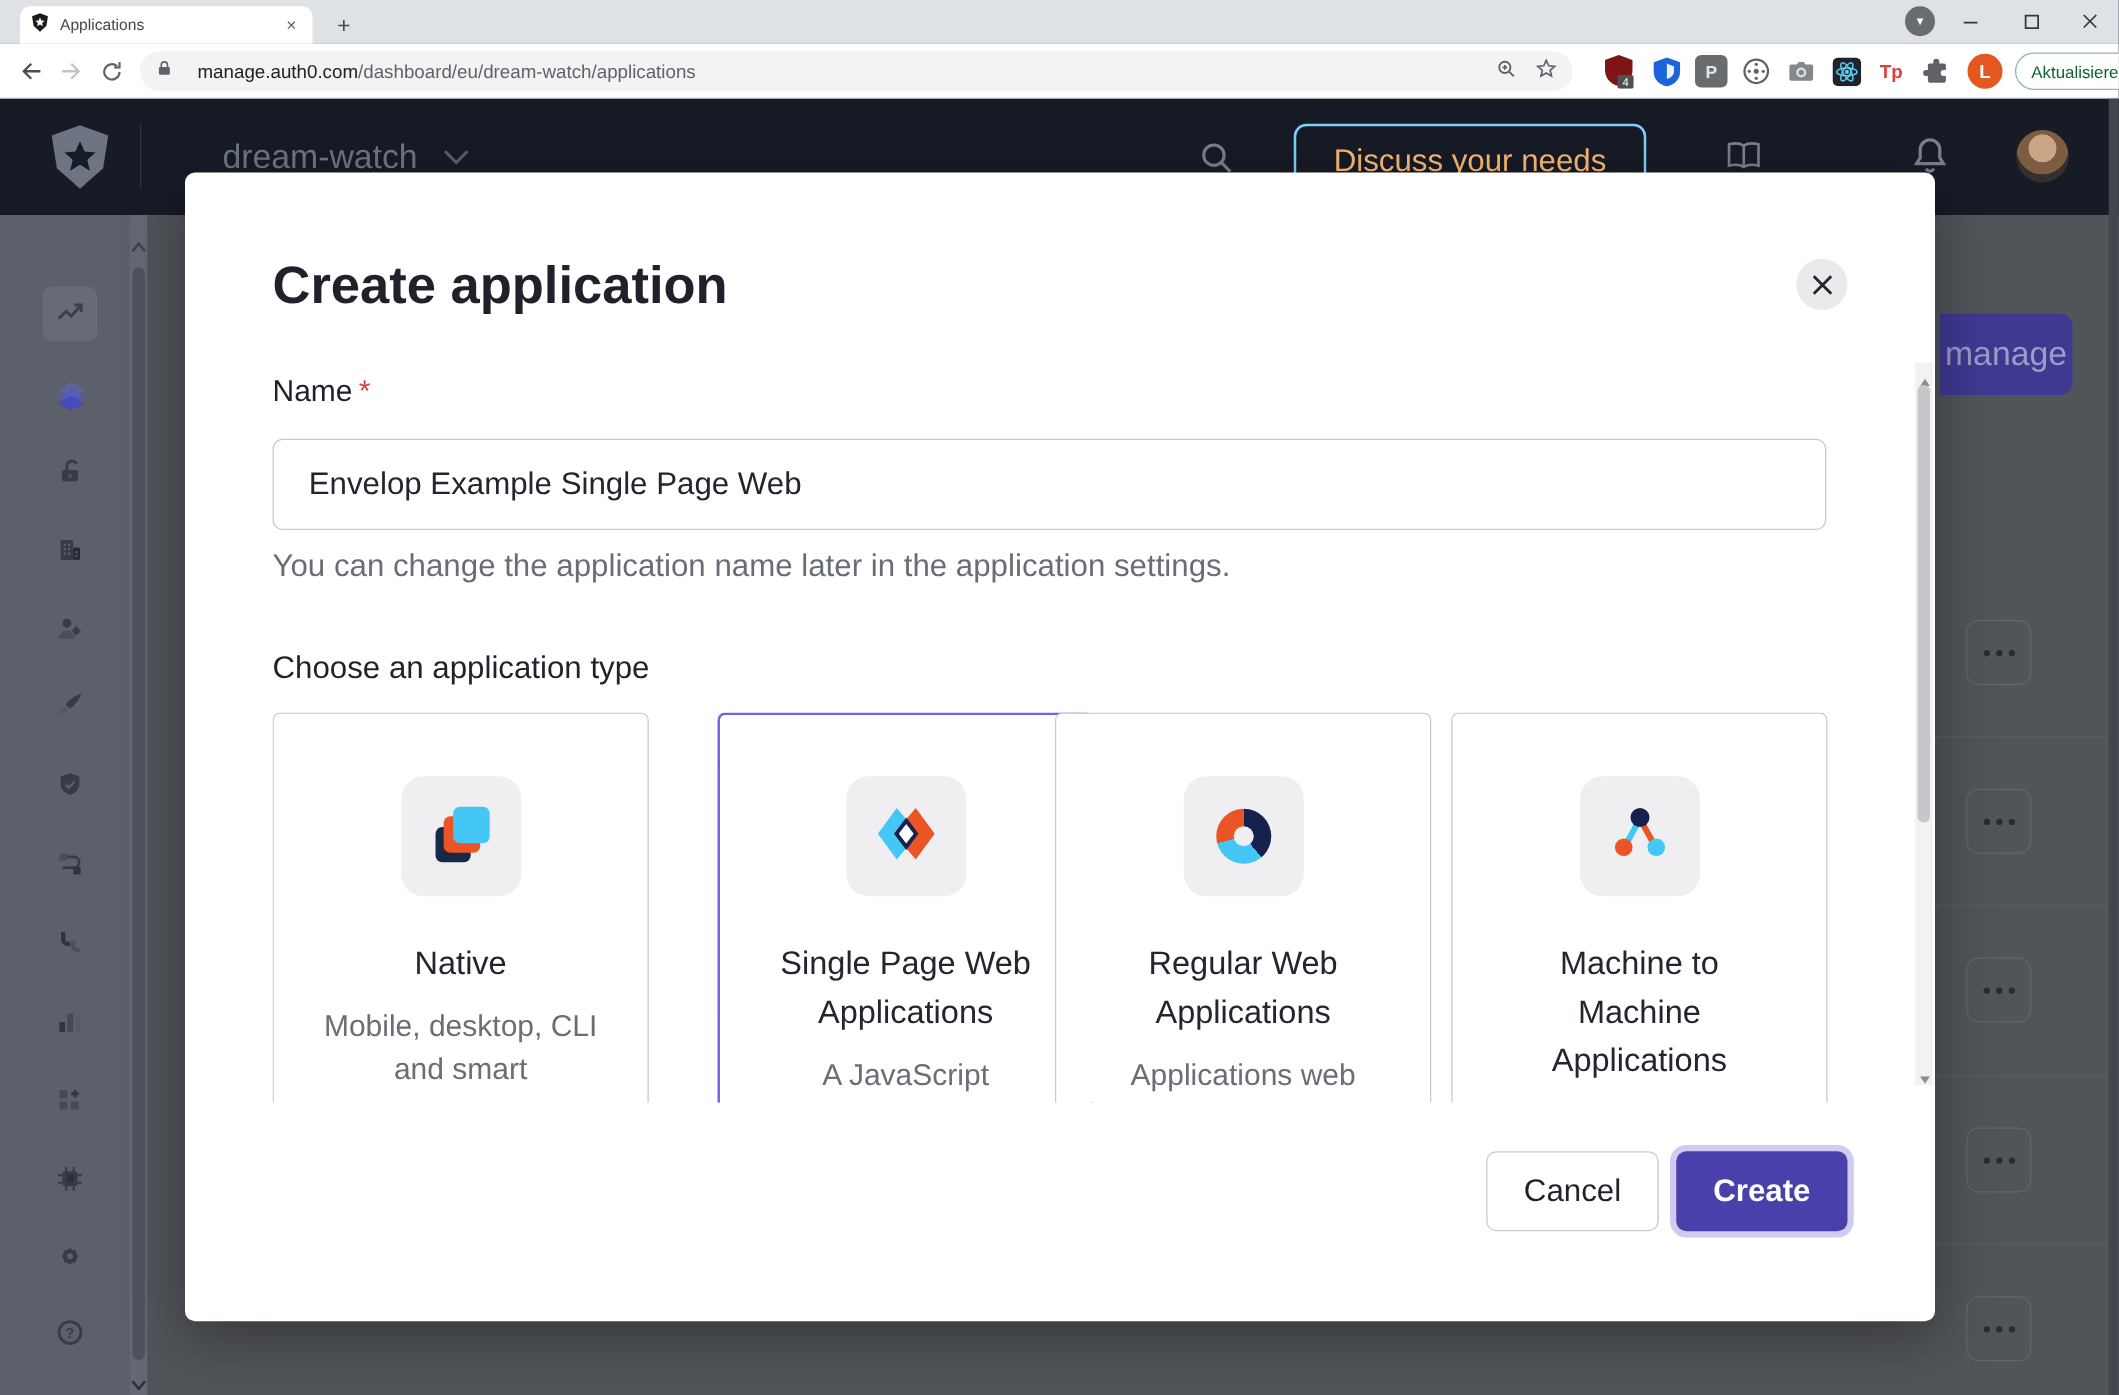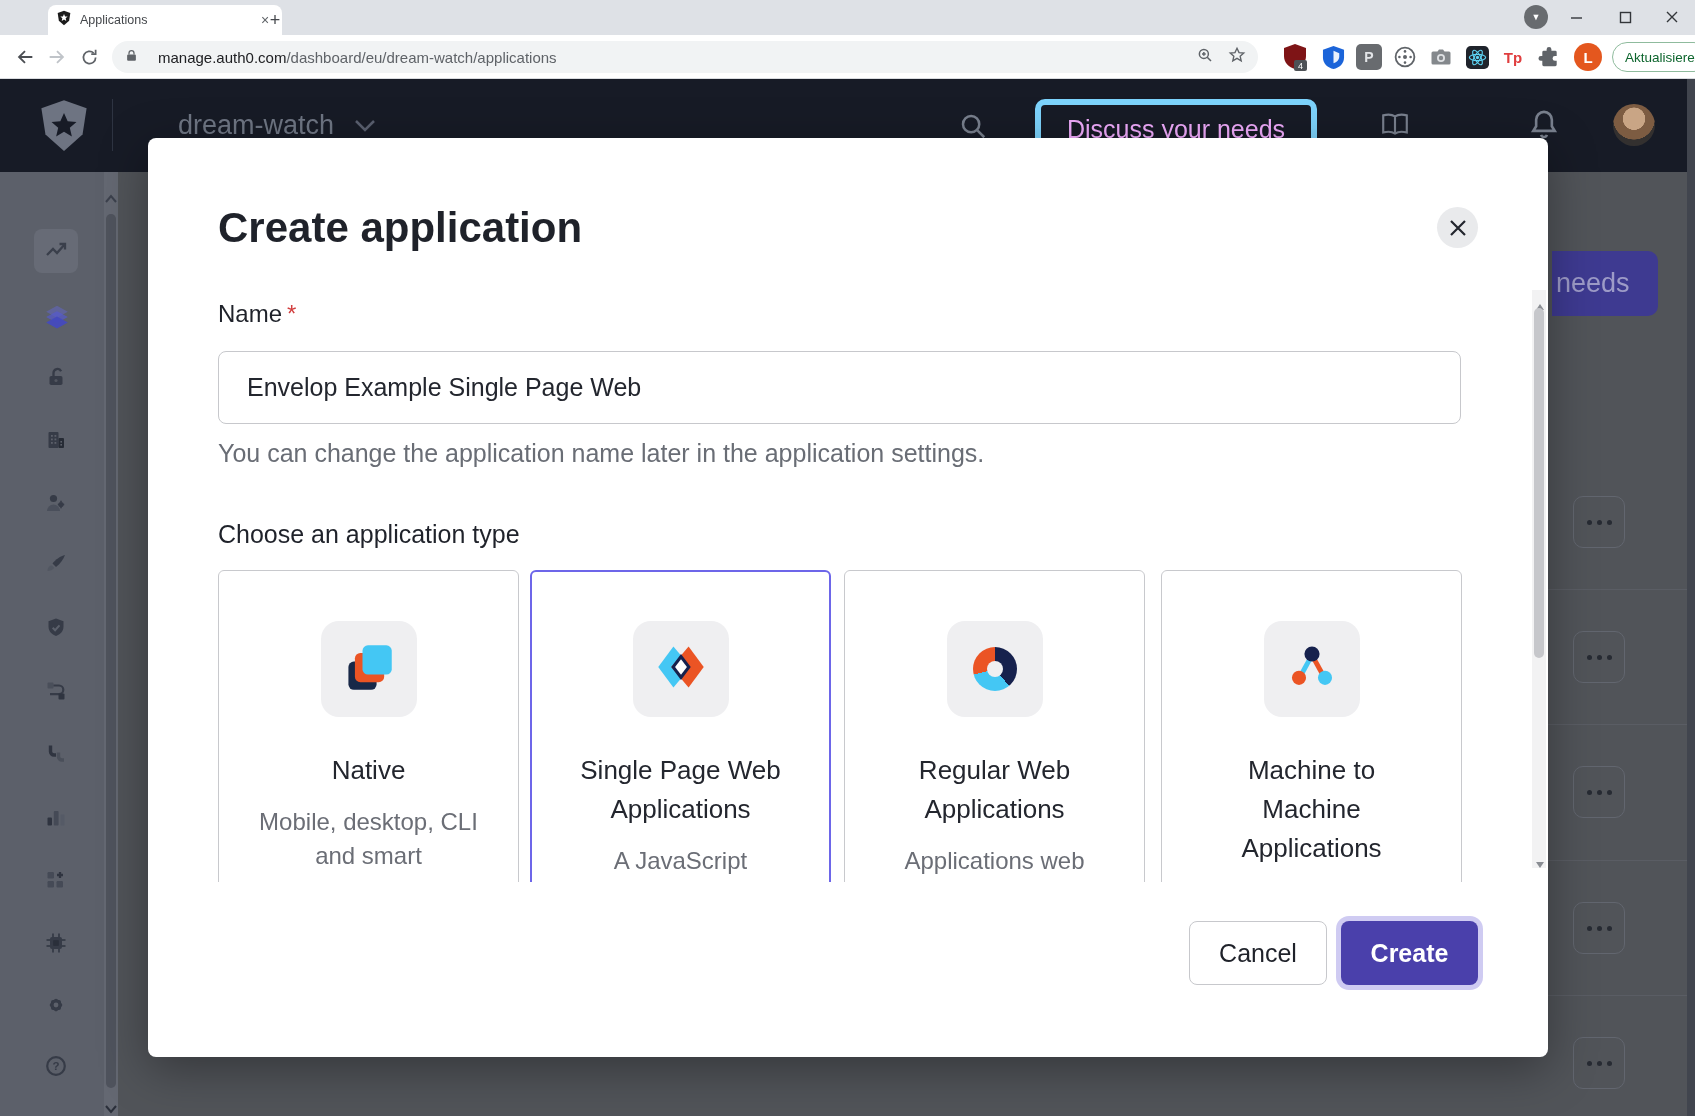--- a/index.html
+++ b/index.html
@@ -4,21 +4,21 @@
 <style>
   * { margin:0; padding:0; box-sizing:border-box; }
   html,body { width:1695px; height:1116px; overflow:hidden; background:#53565c;
               font-family:"Liberation Sans", sans-serif; }
   #screen { position:relative; width:1695px; height:1116px; overflow:hidden; }
   .abs { position:absolute; }
 
   
   #titlebar { left:0; top:0; width:1695px; height:35px; background:#dee1e6; }
   #tab { left:16px; top:5px; width:234px; height:30px; background:#ffffff;
-         border-radius:8px 8px 0 0; display:flex; align-items:center; padding:0 8px;margin-left:32px; }
+         border-radius:8px 8px 0 0; display:flex; align-items:center; padding:0 8px; }
   #tab-label { font-size:12.5px; color:#44474b; margin-left:8px; flex:1;
                white-space:nowrap; overflow:hidden; }
   #tab-close { color:#5f6368; font-size:14px; width:18px; text-align:center; cursor:default; }
   #newtab-btn { left:262px; top:8px; width:26px; height:26px; color:#45484d;
                 font-size:18px; text-align:center; line-height:25px; }
   .win-glyph { top:0; width:46px; height:34px; display:flex; align-items:center; justify-content:center; }
   #update-indicator { left:1524px; top:5px; width:24px; height:24px; border-radius:50%;
                       background:#686b6f; display:flex; align-items:center; justify-content:center; }
   #update-indicator span { color:#fff; font-size:9px; line-height:1; }
 
@@ -37,22 +37,22 @@
                display:flex; align-items:center; justify-content:center; }
   #update-pill { left:1612px; top:42px; height:30px; border:1.5px solid #8fbb9d;
                  border-radius:15px; display:flex; align-items:center; padding:0 6px 0 12px; background:#fff; }
   #update-pill .lbl { color:#0d652d; font-size:13.5px; }
 
   
   #app-header { left:0; top:79px; width:1695px; height:93px; background:#171b26; }
   #hdr-divider { left:112px; top:99px; width:1px; height:52px; background:#2e3442; }
   #tenant { left:178px; top:110px; font-size:27px; font-weight:500; color:#6f7684; }
   #tenant-chevron { left:352px; top:118px; }
-  #discuss-btn { left:1035px; top:99px; width:282px; height:60px; border:6px solid #7dd3fc;
-                 border-radius:10px; color:#f0abfc; font-size:25px; display:flex;
+  #discuss-btn { left:1035px; top:99px; width:282px; height:60px; border:2px solid #7dd3fc;
+                 border-radius:10px; color:#fdba74; font-size:25px; display:flex;
                  align-items:center; justify-content:center; }
   #docs-wrap { left:1365px; top:112px; display:flex; align-items:center; gap:12px;
                color:#7a8090; font-size:26px;flex-direction:column; }
   #avatar { left:1613px; top:104px; width:42px; height:42px; border-radius:50%;
             background:radial-gradient(circle at 50% 35%, #c9a585 0 32%, #7d5c42 33% 60%, #33302f 61%); }
 
   #sidebar { left:0; top:172px; width:104px; height:944px; background:#5c606a; }
   .sb-ico { left:44px; width:24px; height:24px; }
   #sb-activity-box { left:34px; top:229px; width:44px; height:44px; border-radius:8px; background:#676b76; }
   #page-scrollbar { left:104px; top:172px; width:14px; height:944px; background:#646872; }
@@ -79,21 +79,21 @@
   #name-label .req { color:#d23f3f; margin-left:5px; }
   #name-input { left:70px; top:213px; width:1243px; height:73px; border:1px solid #c7c8cc;
                 border-radius:8px; font-size:25px; color:#23262e; padding:0 28px;
                 font-family:"Liberation Sans", sans-serif; background:#fff; outline:none; }
   #name-helper { left:70px; top:301px; font-size:25px; color:#696d75; }
   #choose-label { left:70px; top:382px; font-size:25px; font-weight:500; color:#1f222a; }
 
   #cards-clip { left:70px; top:432px; width:1250px; height:312px; overflow:hidden; }
   .card { position:absolute; top:0; width:301px; height:430px; border:1px solid #c8c9cd;
           border-radius:6px; background:#fff; }
-  .card.selected { border:2px solid #6d66e9; }
+  .card.selected { border:2px solid #6d66e9;margin-left:44px; }
   .card-inner { display:flex; flex-direction:column; align-items:center; padding-top:50px; }
   .card.selected .card-inner { padding-top:49px; }
   .icon-box { width:96px; height:96px; border-radius:18px; background:#efeff1;
               display:flex; align-items:center; justify-content:center; }
   .card-title { margin-top:34px; font-size:26px; line-height:39px; color:#23262e;
                 text-align:center; max-width:220px; }
   .card-desc { margin-top:15px; font-size:24px; line-height:34px; color:#6b6e76;
                text-align:center; max-width:222px; }
   .donut { width:44px; height:44px; border-radius:50%;
            background:conic-gradient(from 0deg, #16214d 0deg 140deg, #44c7f4 140deg 255deg, #eb5424 255deg 360deg);
@@ -408,21 +408,21 @@
   </div>
   <div class="abs" id="page-sb-thumb"></div>
   <div class="abs sb-chev" style="top:1100px;">
     <svg width="12" height="10" viewBox="0 0 12 10">
         <path d="M1 2 L6 8 L11 2" fill="none" stroke="#2a2f3a" stroke-width="2"></path>
       </svg>
   </div>
 
   <div class="abs" id="main-bg"></div>
   <div class="abs" id="right-scroll"></div>
-  <div class="abs" id="create-app-frag">needs</div>
+  <div class="abs" id="create-app-frag">manage</div>
   <div class="abs row-sep" style="top:589px;"></div>
   <div class="abs row-sep" style="top:724px;"></div>
   <div class="abs row-sep" style="top:860px;"></div>
   <div class="abs row-sep" style="top:995px;"></div>
   <div class="abs dots-btn" style="top:496px;">
       <i></i>
       <i></i>
       <i></i>
     </div>
   <div class="abs dots-btn" style="top:631px;">

